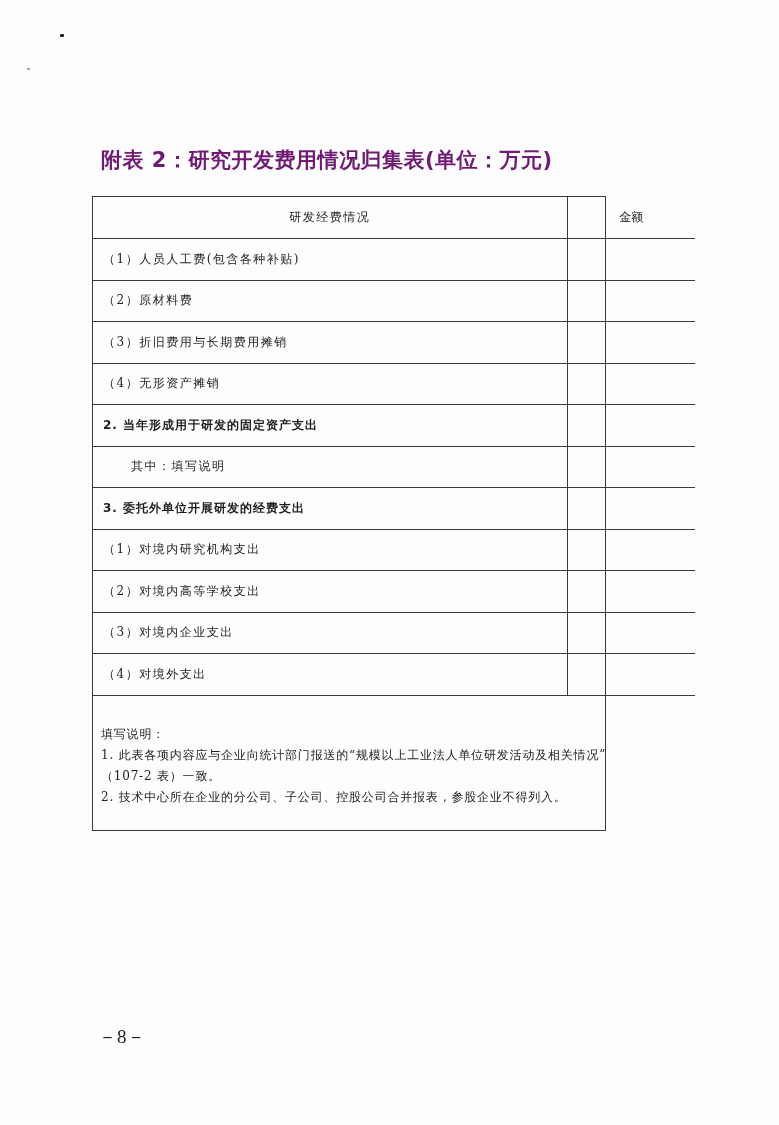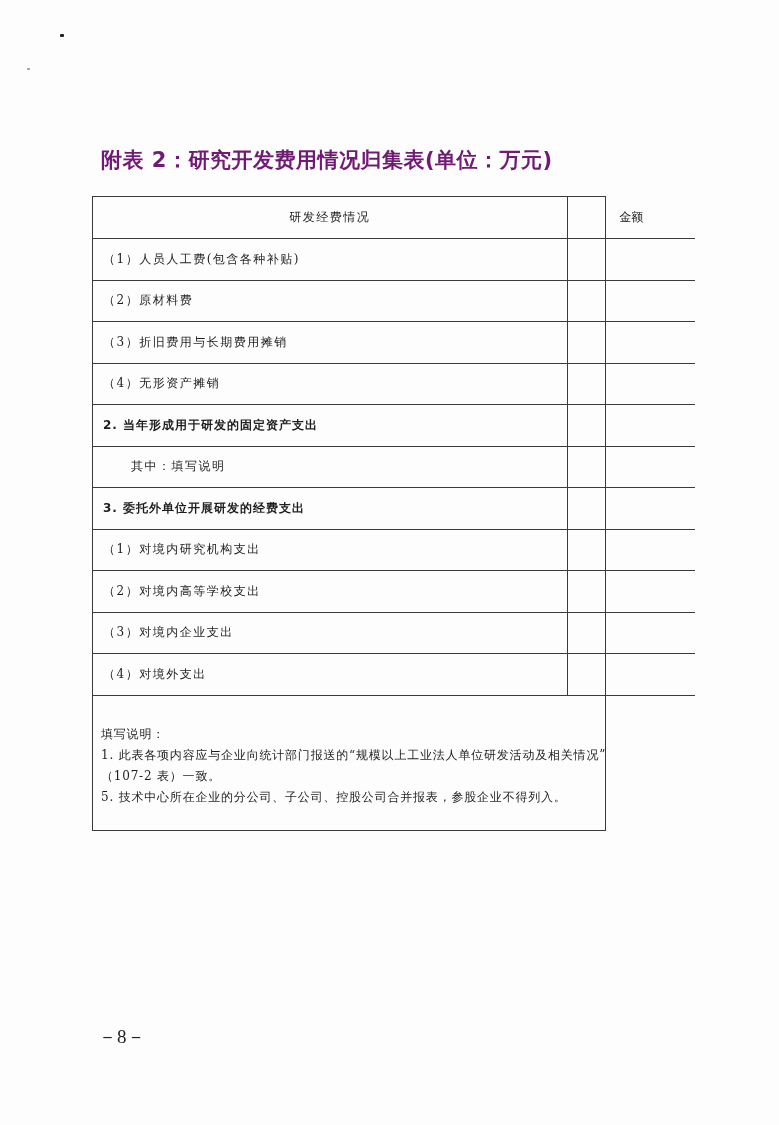--- a/index.html
+++ b/index.html
@@ -157,17 +157,17 @@
       <tr>
         <td class="label">（4）对境外支出</td>
         <td class="amount"></td>
       </tr>
     </tbody>
   </table>
   <div class="notes">
     <div>填写说明：</div>
     <div>1. 此表各项内容应与企业向统计部门报送的“规模以上工业法人单位研发活动及相关情况”</div>
     <div>（107-2 表）一致。</div>
-    <div>5. 技术中心所在企业的分公司、子公司、控股公司合并报表，参股企业不得列入。</div>
+    <div>2. 技术中心所在企业的分公司、子公司、控股公司合并报表，参股企业不得列入。</div>
   </div>
 </div>
 
 <div class="page-number">－8－</div>
 
 </body></html>

